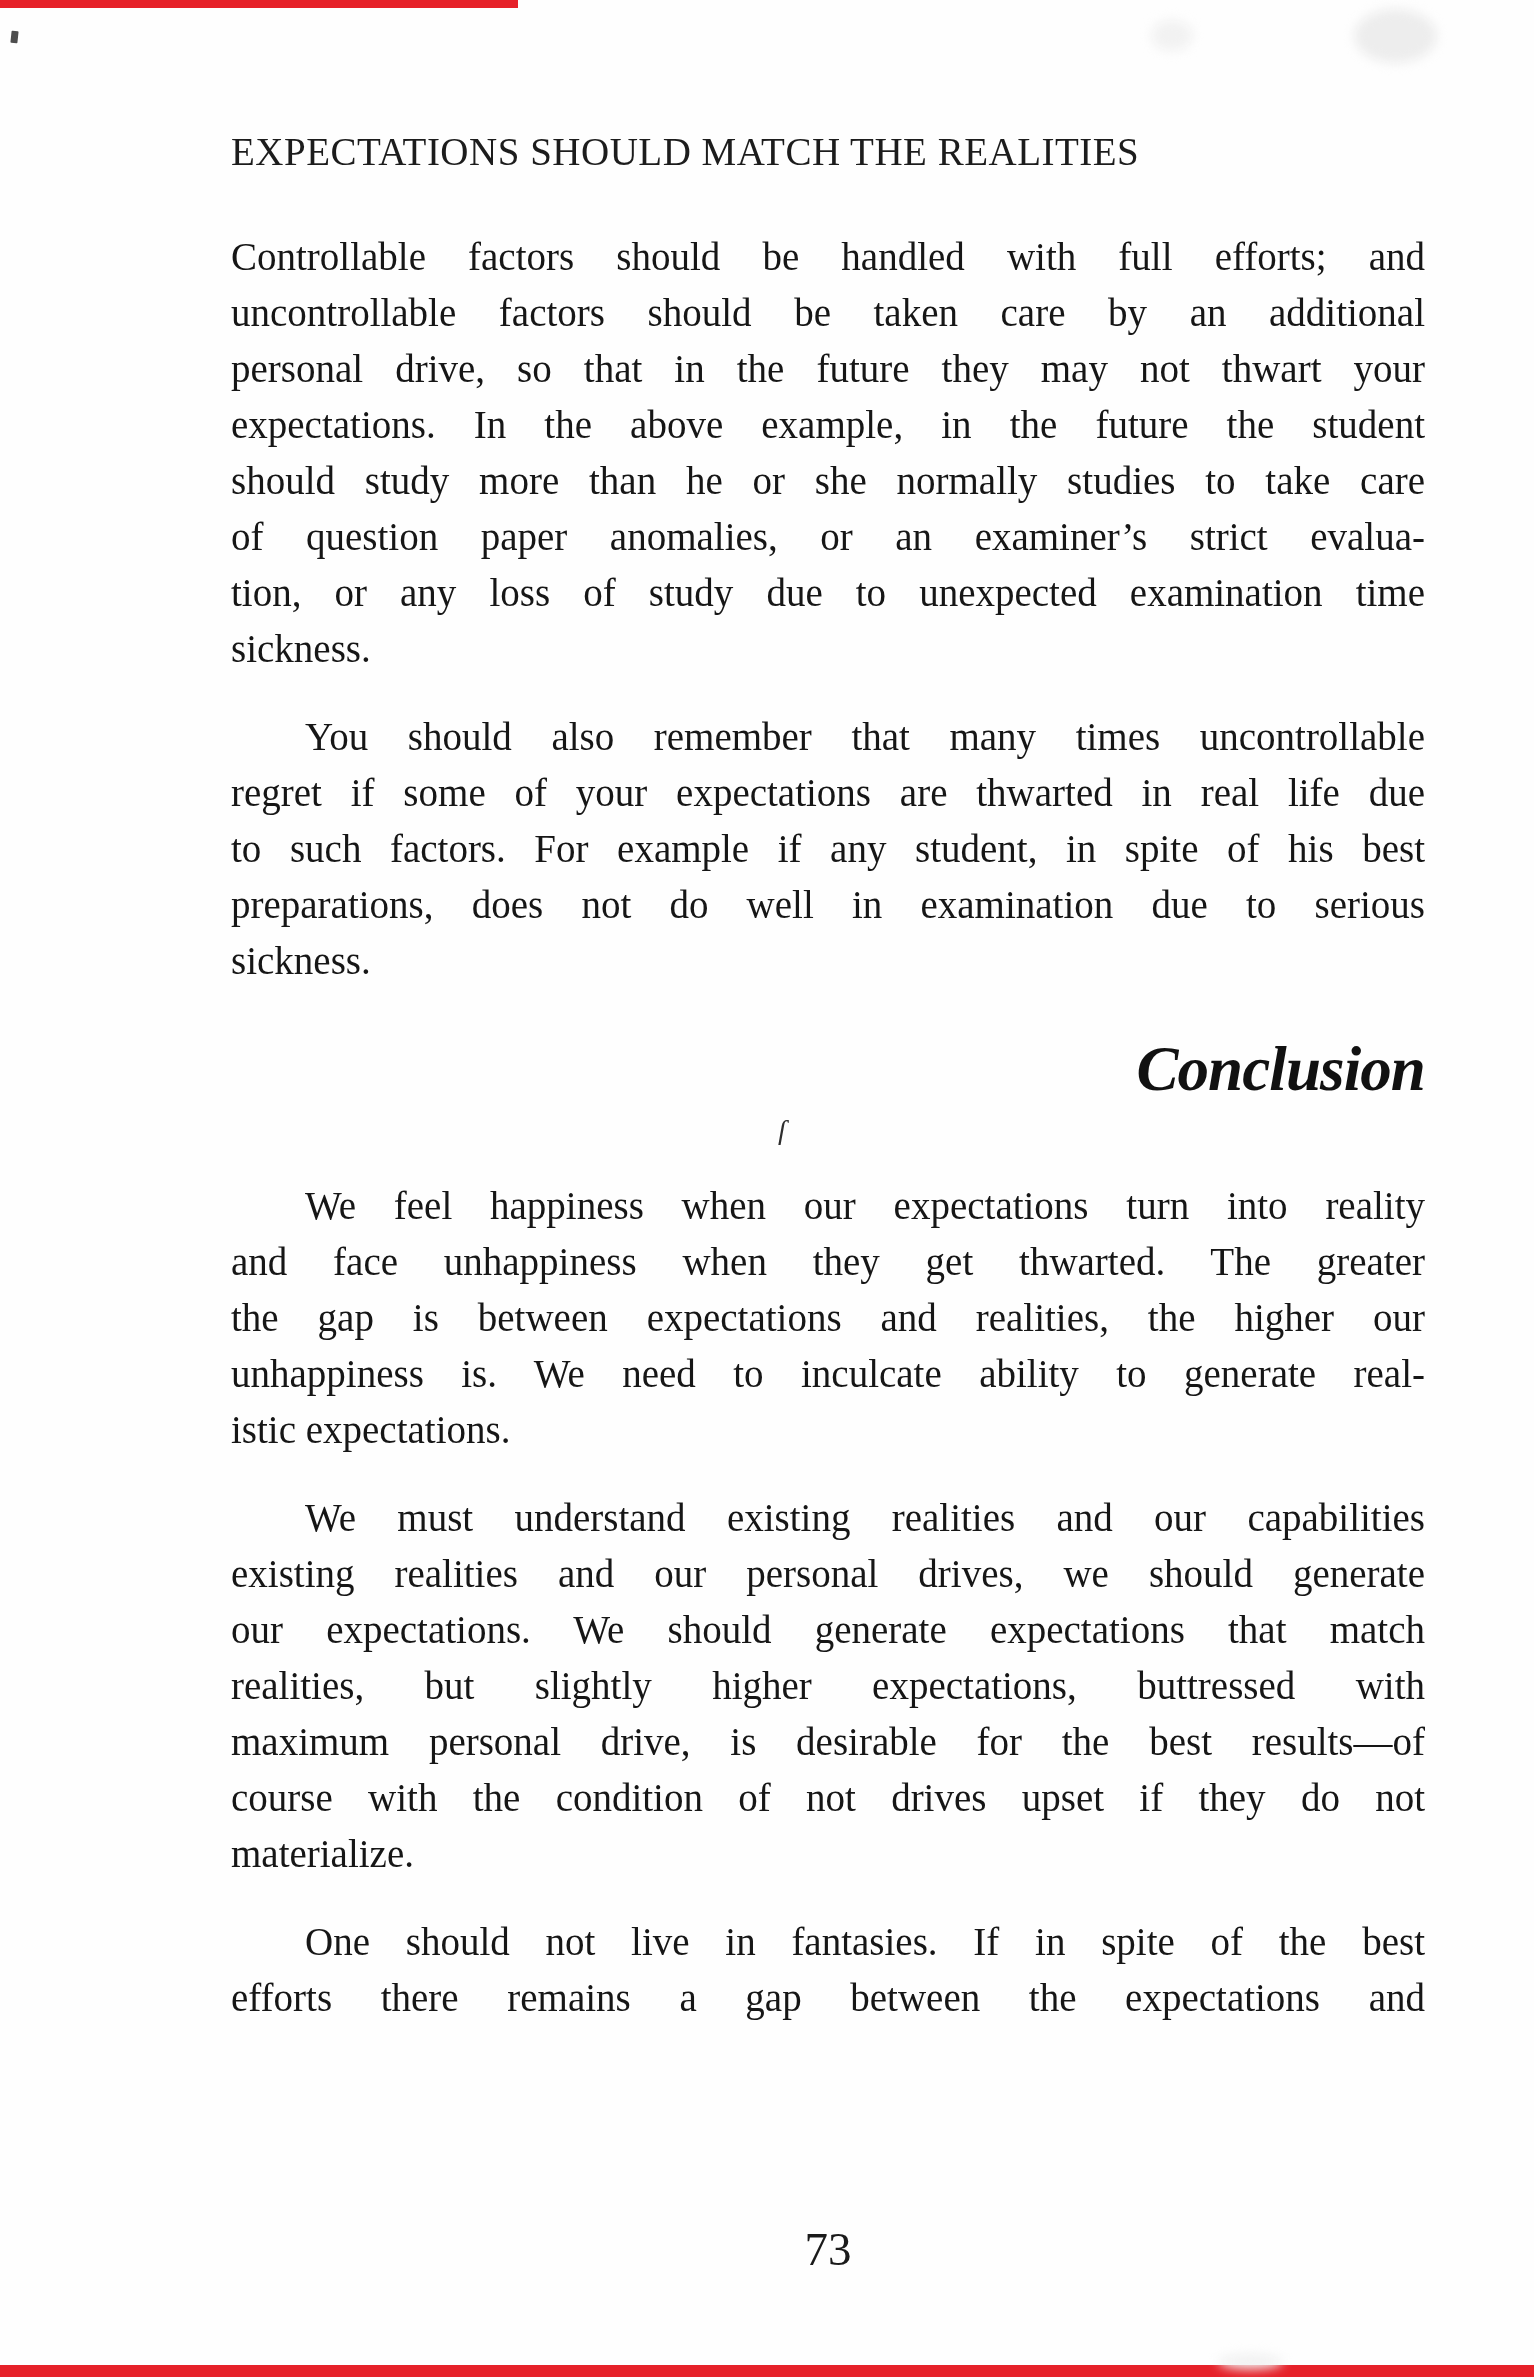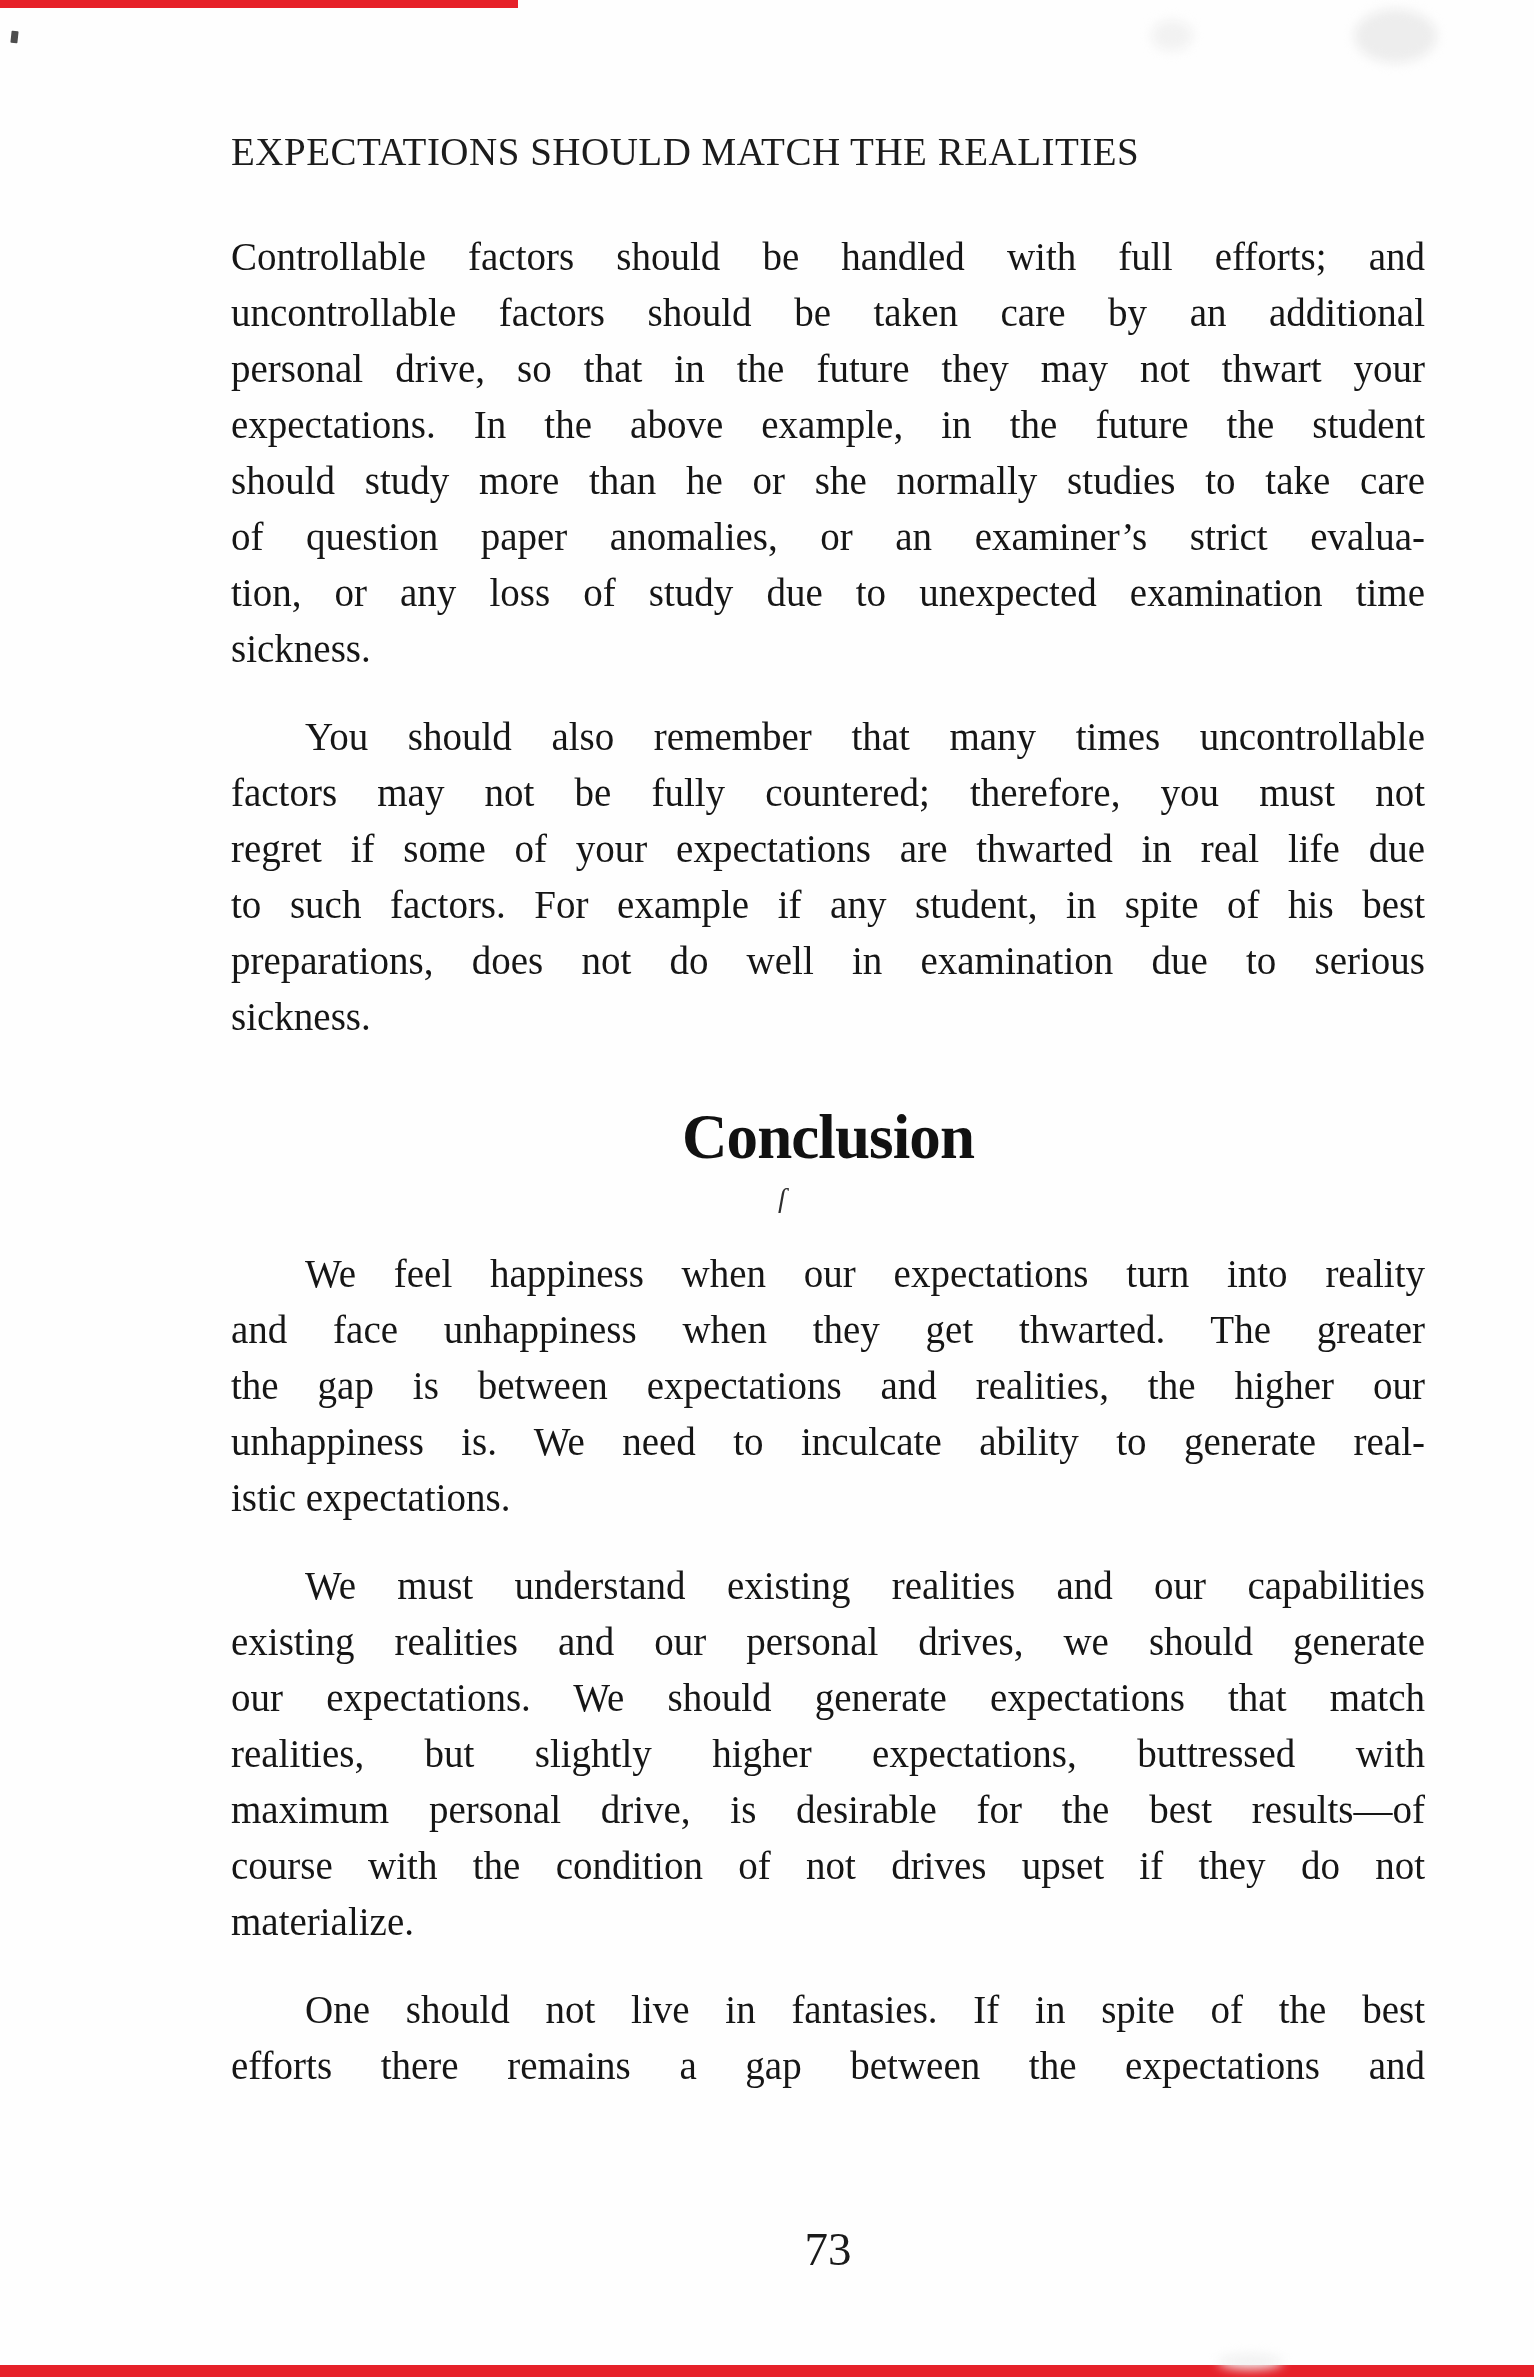--- a/index.html
+++ b/index.html
@@ -53,25 +53,26 @@
     line-height: 56px;
     text-align: justify;
     text-align-last: justify;
     overflow: hidden;
     white-space: nowrap;
   }
   .line.flush { text-align-last: left; }
   .par.indent .line:first-child { text-indent: 74px; margin-top: 32px; }
 
   .conclusion-heading {
-    margin-top: 49px;
+    margin-top: 37px;
     height: 87px;
     line-height: 87px;
-    text-align: center;
+    text-align: right;
     font-size: 63px;
+    font-style: italic;
     font-weight: bold;
     letter-spacing: -0.9px;
     color: #111;
   }
   .stray-mark {
     height: 33px;
     line-height: 33px;
     text-align: center;
     font-size: 28px;
     font-style: italic;
@@ -108,21 +109,20 @@
         <div class="line">uncontrollable factors should be taken care by an additional</div>
         <div class="line">personal drive, so that in the future they may not thwart your</div>
         <div class="line">expectations. In the above example, in the future the student</div>
         <div class="line">should study more than he or she normally studies to take care</div>
         <div class="line">of question paper anomalies, or an examiner’s strict evalua-</div>
         <div class="line">tion, or any loss of study due to unexpected examination time</div>
         <div class="line flush">sickness.</div>
       </div>
       <div class="par indent">
         <div class="line">You should also remember that many times uncontrollable</div>
-        <div class="line">factors may not be fully countered; therefore, you must not</div>
         <div class="line">regret if some of your expectations are thwarted in real life due</div>
         <div class="line">to such factors. For example if any student, in spite of his best</div>
         <div class="line">preparations, does not do well in examination due to serious</div>
         <div class="line flush">sickness.</div>
       </div>
       <div class="conclusion-heading">Conclusion</div>
       <div class="stray-mark">ſ</div>
       <div class="par indent">
         <div class="line">We feel happiness when our expectations turn into reality</div>
         <div class="line">and face unhappiness when they get thwarted. The greater</div>

